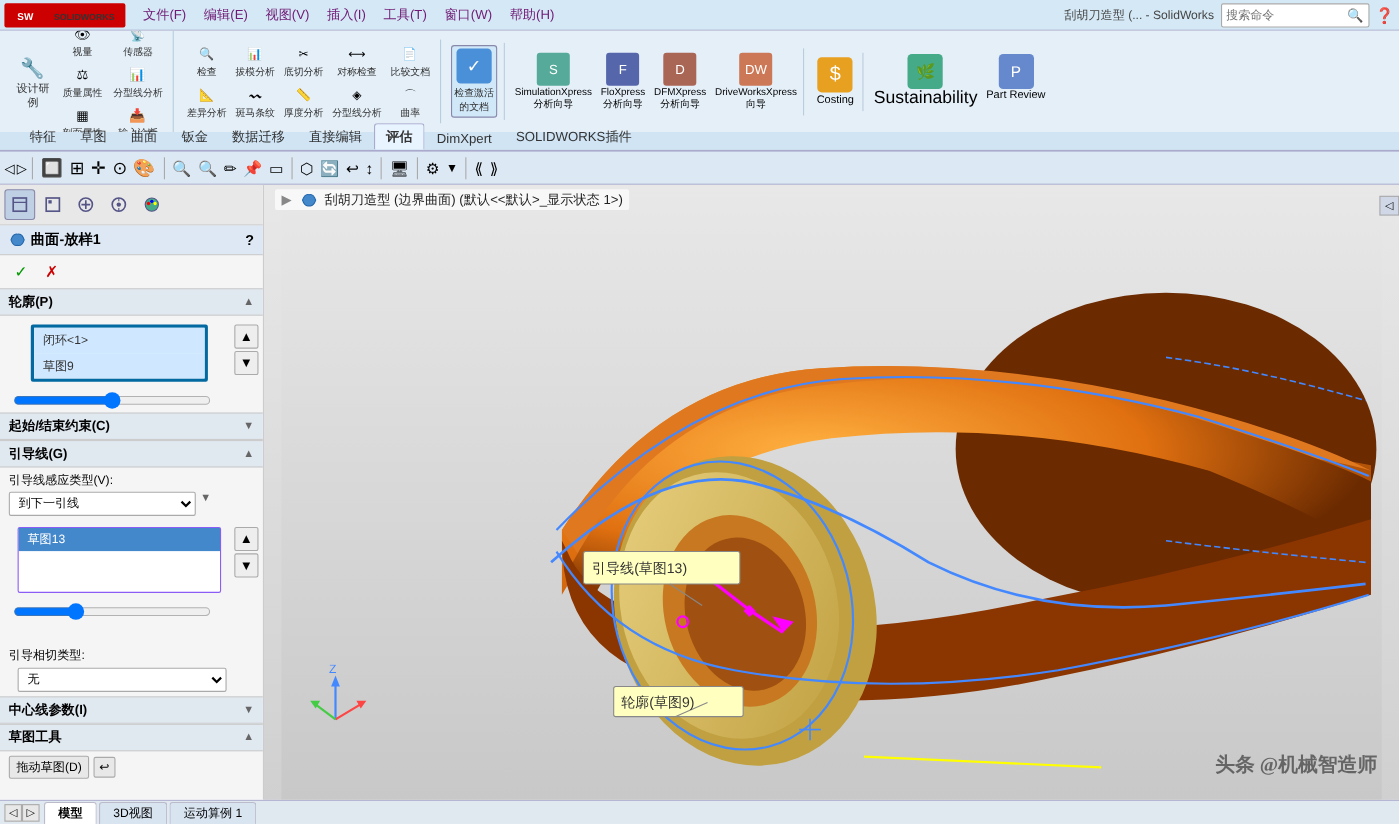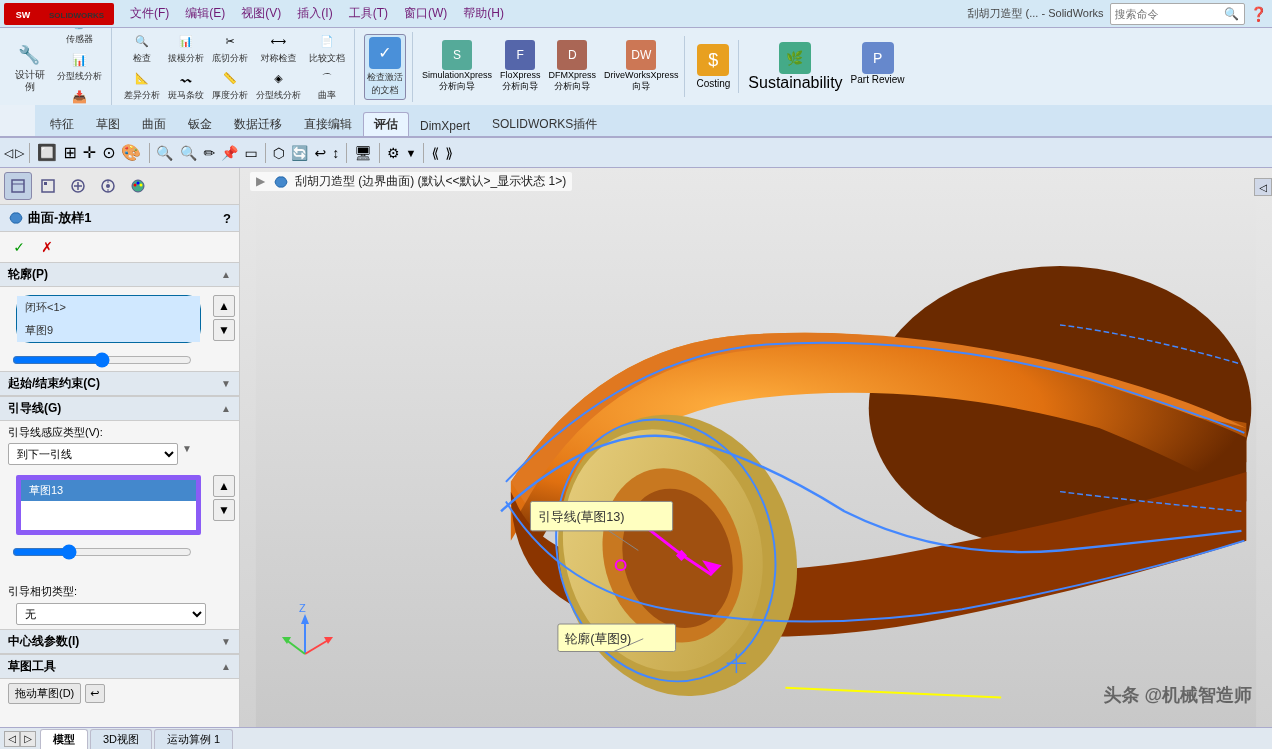--- a/index.html
+++ b/index.html
@@ -5,21 +5,21 @@
     * { margin: 0; padding: 0; box-sizing: border-box; }
     body { width: 1272px; height: 749px; overflow: hidden; font-family: 'Microsoft YaHei', Arial, sans-serif; font-size: 12px; background: #f0f0f0; }
 
     
     #top-bar { display: flex; align-items: center; background: #d4e8f5; height: 28px; border-bottom: 1px solid #aac; padding: 0 4px; }
     #solidworks-logo { width: 110px; height: 22px; background: #c00; display: flex; align-items: center; justify-content: center; color: white; font-size: 10px; font-weight: bold; border-radius: 2px; margin-right: 8px; }
     .menu-item { padding: 2px 8px; cursor: pointer; font-size: 12px; color: #701a75; }
 
     
     #ribbon { background: #e8f0f8; border-bottom: 2px solid #aac; height: 110px; display: flex; flex-direction: column; }
-    #ribbon-tabs { display: flex; align-items: flex-end; height: 31px; padding: 0 4px; background: #d0e4f4; margin-left: 35px; }
+    #ribbon-tabs { display: flex; align-items: flex-end; height: 16px; padding: 0 16px; background: #d0e4f4; }
     .ribbon-tab { padding: 3px 10px; font-size: 12px; color: #333; cursor: pointer; border-top-left-radius: 3px; border-top-right-radius: 3px; border: 1px solid transparent; border-bottom: none; }
     .ribbon-tab.active { background: #e8f4ff; border-color: #aac; font-weight: bold; }
     #ribbon-content { display: flex; align-items: stretch; flex: 1; padding: 2px 4px; gap: 2px; overflow: hidden; }
     .ribbon-group { display: flex; flex-direction: column; align-items: center; border-right: 1px solid #bcd; padding: 2px 6px; min-width: 60px; }
     .ribbon-group-inner { display: flex; gap: 4px; align-items: center; flex: 1; }
     .ribbon-btn { display: flex; flex-direction: column; align-items: center; cursor: pointer; padding: 2px 4px; border-radius: 3px; min-width: 40px; }
     .ribbon-btn .icon { width: 28px; height: 28px; display: flex; align-items: center; justify-content: center; font-size: 18px; }
     .ribbon-btn .label { font-size: 10px; color: #333; text-align: center; line-height: 1.2; }
     .ribbon-btn-small { display: flex; flex-direction: column; align-items: center; cursor: pointer; padding: 1px 3px; border-radius: 2px; }
     .ribbon-btn-small .icon { width: 20px; height: 20px; display: flex; align-items: center; justify-content: center; font-size: 13px; }
@@ -38,27 +38,27 @@
     .panel-icon.active { background: #c0d0e4; border: 1px solid #88a; }
 
     #panel-title { display: flex; align-items: center; padding: 4px 8px; background: #dde8f4; border-bottom: 1px solid #ccc; font-weight: bold; font-size: 13px; }
     #panel-actions { display: flex; padding: 4px 8px; gap: 6px; }
     .action-btn { width: 22px; height: 22px; display: flex; align-items: center; justify-content: center; cursor: pointer; border-radius: 3px; font-size: 14px; color: #009900; }
     .action-btn.red { color: #cc0000; }
 
     .section-header { display: flex; align-items: center; justify-content: space-between; padding: 3px 8px; background: #e0e8f0; border-bottom: 1px solid #ccc; border-top: 1px solid #ccc; font-size: 12px; font-weight: bold; cursor: pointer; }
     .section-header .chevron { font-size: 10px; color: #666; }
 
-    .profile-list { background: #fff; border: 1px solid #0369a1; margin: 4px 8px; border-radius: 14px; }
+    .profile-list { background: #fff; border: 3px solid #0369a1; margin: 4px 20px; border-radius: 2px; }
     .profile-item { padding: 4px 8px; font-size: 11px; color: #333; background: #d0e8ff; }
     .nav-arrow { width: 22px; height: 22px; display: flex; align-items: center; justify-content: center; cursor: pointer; border: 1px solid #aaa; border-radius: 2px; background: #eee; font-size: 12px; }
 
     .dropdown-select { width: 170px; height: 22px; border: 1px solid #aaa; background: #fff; font-size: 11px; padding: 1px 4px; border-radius: 2px; }
 
-    .guide-list { background: #fff; border: 5px solid #8b5cf6; margin: 4px 8px; border-radius: 2px; min-height: 60px; }
+    .guide-list { background: #fff; border: 1px solid #8b5cf6; margin: 4px 8px; border-radius: 2px; min-height: 60px; }
     .guide-item { padding: 3px 8px; font-size: 11px; }
     .guide-item.selected { background: #4488cc; color: white; }
 
     .tangent-select { width: 190px; height: 22px; border: 1px solid #aaa; background: #fff; font-size: 11px; padding: 1px 4px; border-radius: 2px; margin: 2px 8px; }
 
     
     #viewport { flex: 1; background: linear-gradient(180deg, #e8e8e8 0%, #d0d0d0 100%); position: relative; overflow: hidden; }
     #viewport-breadcrumb { position: absolute; top: 4px; left: 10px; font-size: 12px; color: #222; background: rgba(255,255,255,0.7); padding: 1px 6px; border-radius: 2px; }
 
     
@@ -108,20 +108,34 @@
 </div>
 
 <div id="ribbon">
   <div id="ribbon-content" style="padding:2px 4px; display:flex; align-items:center; flex:1; gap:3px; background:#e4eff8;">
 
     <div class="ribbon-group">
       <div class="ribbon-group-inner">
         <div class="ribbon-btn">
           <div class="icon">🔧</div>
           <div class="label">设计研<br>例</div>
+        </div>
+        <div style="display:flex;flex-direction:column;gap:2px;">
+          <div class="ribbon-btn-small">
+            <div class="icon" style="font-size:12px;">👁</div>
+            <div class="label">视量</div>
+          </div>
+          <div class="ribbon-btn-small">
+            <div class="icon" style="font-size:12px;">⚖</div>
+            <div class="label">质量属性</div>
+          </div>
+          <div class="ribbon-btn-small">
+            <div class="icon" style="font-size:12px;">▦</div>
+            <div class="label">剖面属性</div>
+          </div>
         </div>
         <div style="display:flex;flex-direction:column;gap:2px;">
           <div class="ribbon-btn-small">
             <div class="icon" style="font-size:12px;">📡</div>
             <div class="label">传感器</div>
           </div>
           <div class="ribbon-btn-small">
             <div class="icon" style="font-size:12px;">📊</div>
             <div class="label">分型线分析</div>
           </div>
@@ -515,21 +529,21 @@
 
         <line x1="30" y1="50" x2="55" y2="35" stroke="#ff4444" stroke-width="2"></line>
         <polygon points="58,33 49,33 53,40" fill="#ff4444"></polygon>
 
         <line x1="30" y1="50" x2="10" y2="35" stroke="#44cc44" stroke-width="2"></line>
         <polygon points="7,33 16,33 12,40" fill="#44cc44"></polygon>
       </svg>
     </div>
 
     
-    <div id="watermark" style="position:absolute;bottom:20px;right:20px;font-size:18px;color:rgba(0,0,0,0.5);font-weight:bold;font-family:Liberation Sans, sans-serif;">头条 @机械智造师</div>
+    <div id="watermark" style="position:absolute;bottom:20px;right:20px;font-size:18px;color:rgba(0,0,0,0.5);font-weight:bold;font-family:Liberation Serif, serif;">头条 @机械智造师</div>
 
     
     <div style="position:absolute;right:0;top:10px;display:flex;flex-direction:column;gap:2px;">
       <div style="width:18px;height:18px;background:#d0d8e8;border:1px solid #aaa;display:flex;align-items:center;justify-content:center;cursor:pointer;font-size:10px;">◁</div>
     </div>
   </div>
 </div>
 
 <div id="bottom-bar">
   <div class="scroll-arrows">

